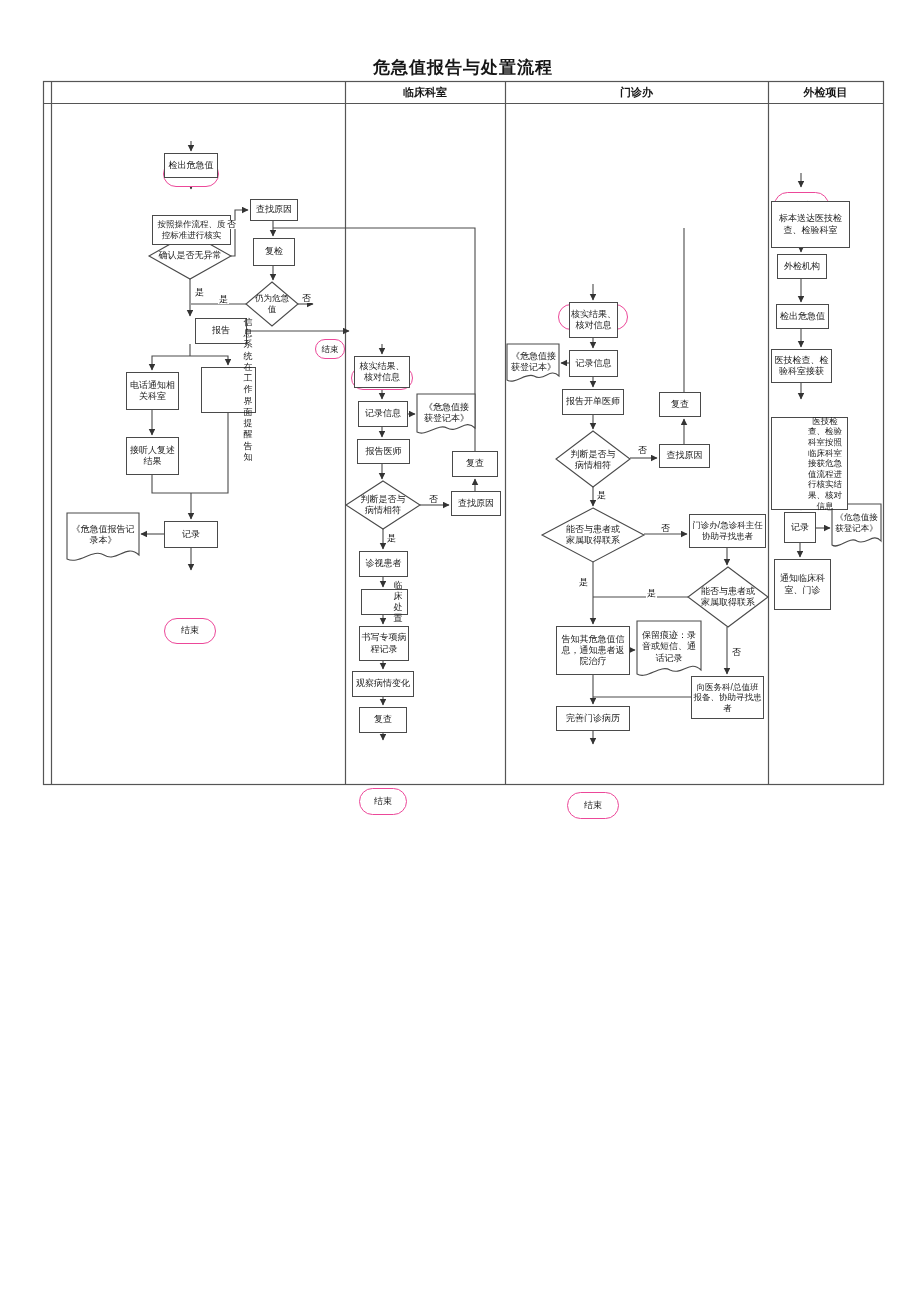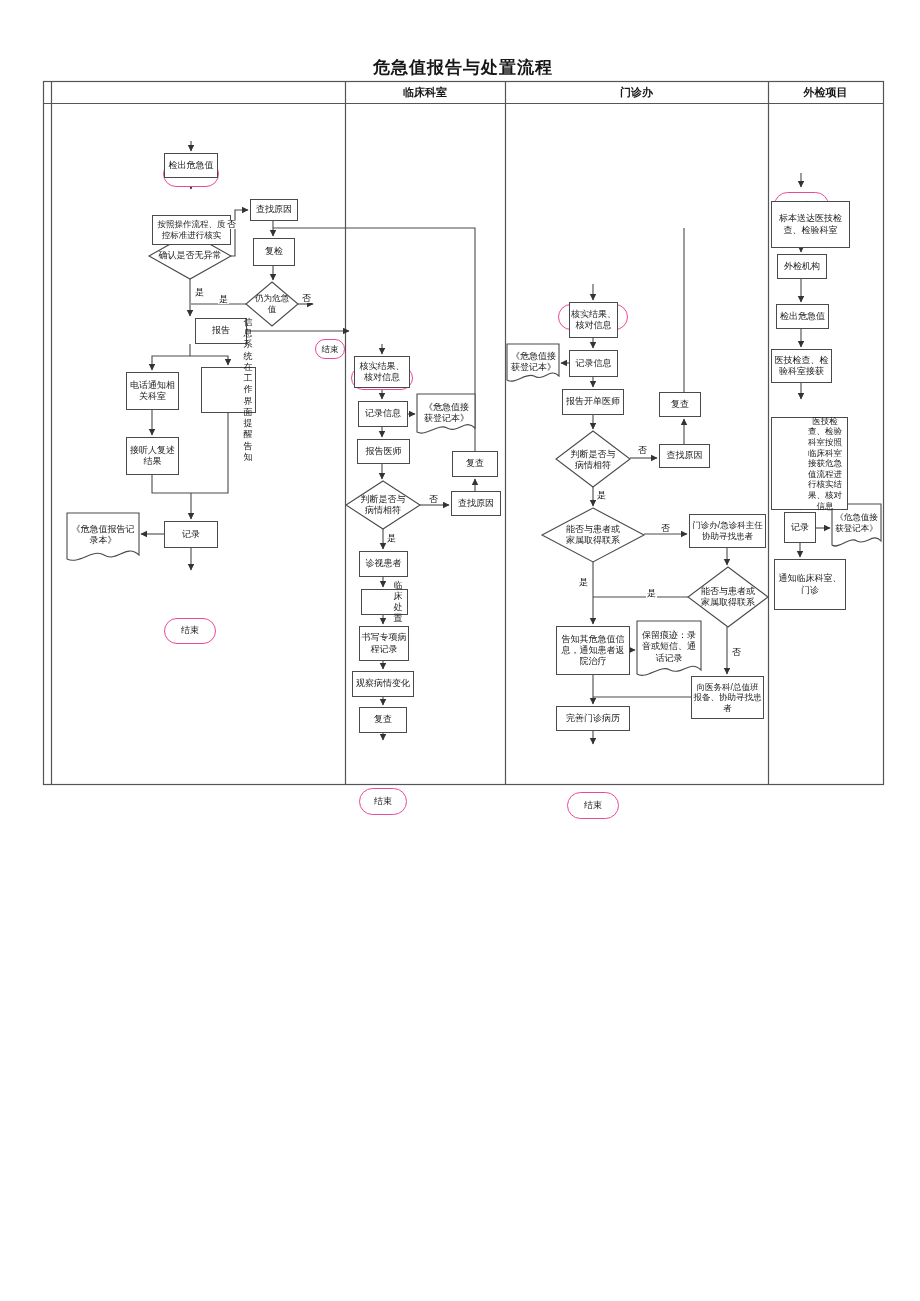--- a/index.html
+++ b/index.html
@@ -176,21 +176,21 @@
   <div class="stadium" style="left:567px;top:746px;width:52px;height:27px;">结束</div>
 
   <div class="stadium" style="left:774px;top:146px;width:55px;height:27px;">开始</div>
   <div class="box" style="left:771px;top:201px;width:79px;height:47px;">标本送达医技检查、检验科室</div>
   <div class="box" style="left:777px;top:254px;width:50px;height:25px;">外检机构</div>
   <div class="box" style="left:776px;top:304px;width:53px;height:25px;">检出危急值</div>
   <div class="box" style="left:771px;top:349px;width:61px;height:34px;">医技检查、检验科室接获</div>
   <div class="box f85" style="left:771px;top:417px;width:77px;height:93px;padding-left:32px;">医技检查、检验科室按照临床科室接获危急值流程进行核实结果、核对信息</div>
   <div class="box" style="left:784px;top:512px;width:32px;height:31px;">记录</div>
   <div class="dtext f85" style="left:833px;top:509px;width:47px;height:28px;">《危急值接获登记本》</div>
-  <div class="box" style="left:774px;top:559px;width:72px;height:51px;">通知临床科室、门诊</div>
+  <div class="box" style="left:774px;top:559px;width:57px;height:51px;">通知临床科室、门诊</div>
 
   <div class="elabel" style="left:226px;top:220px;">否</div>
   <div class="elabel" style="left:194px;top:288px;">是</div>
   <div class="elabel" style="left:218px;top:295px;">是</div>
   <div class="elabel" style="left:301px;top:294px;">否</div>
   <div class="elabel" style="left:428px;top:495px;">否</div>
   <div class="elabel" style="left:386px;top:534px;">是</div>
   <div class="elabel" style="left:637px;top:446px;">否</div>
   <div class="elabel" style="left:596px;top:491px;">是</div>
   <div class="elabel" style="left:660px;top:524px;">否</div>

